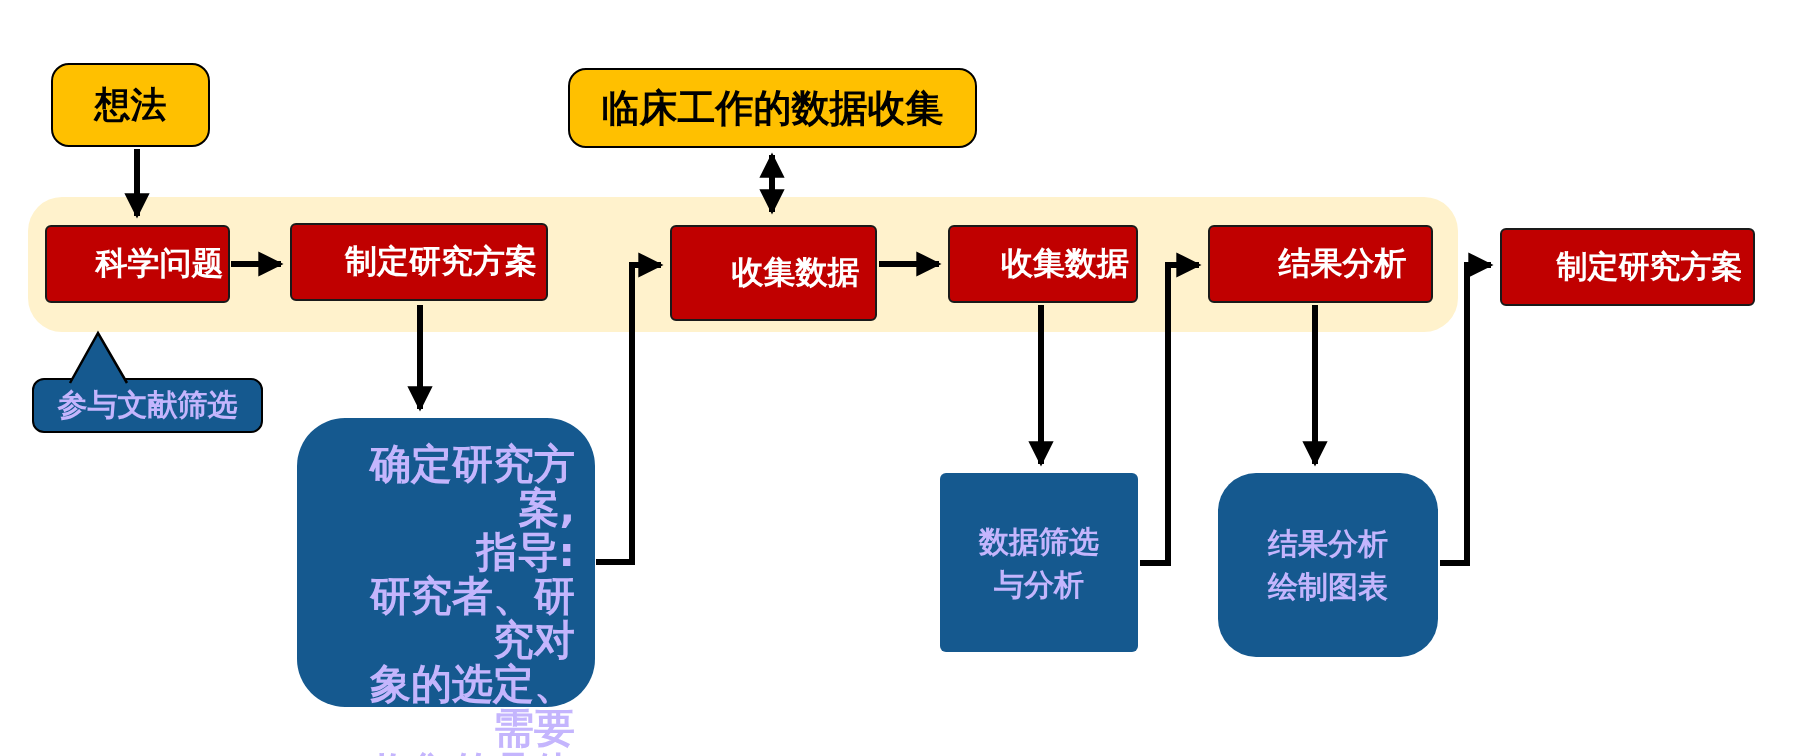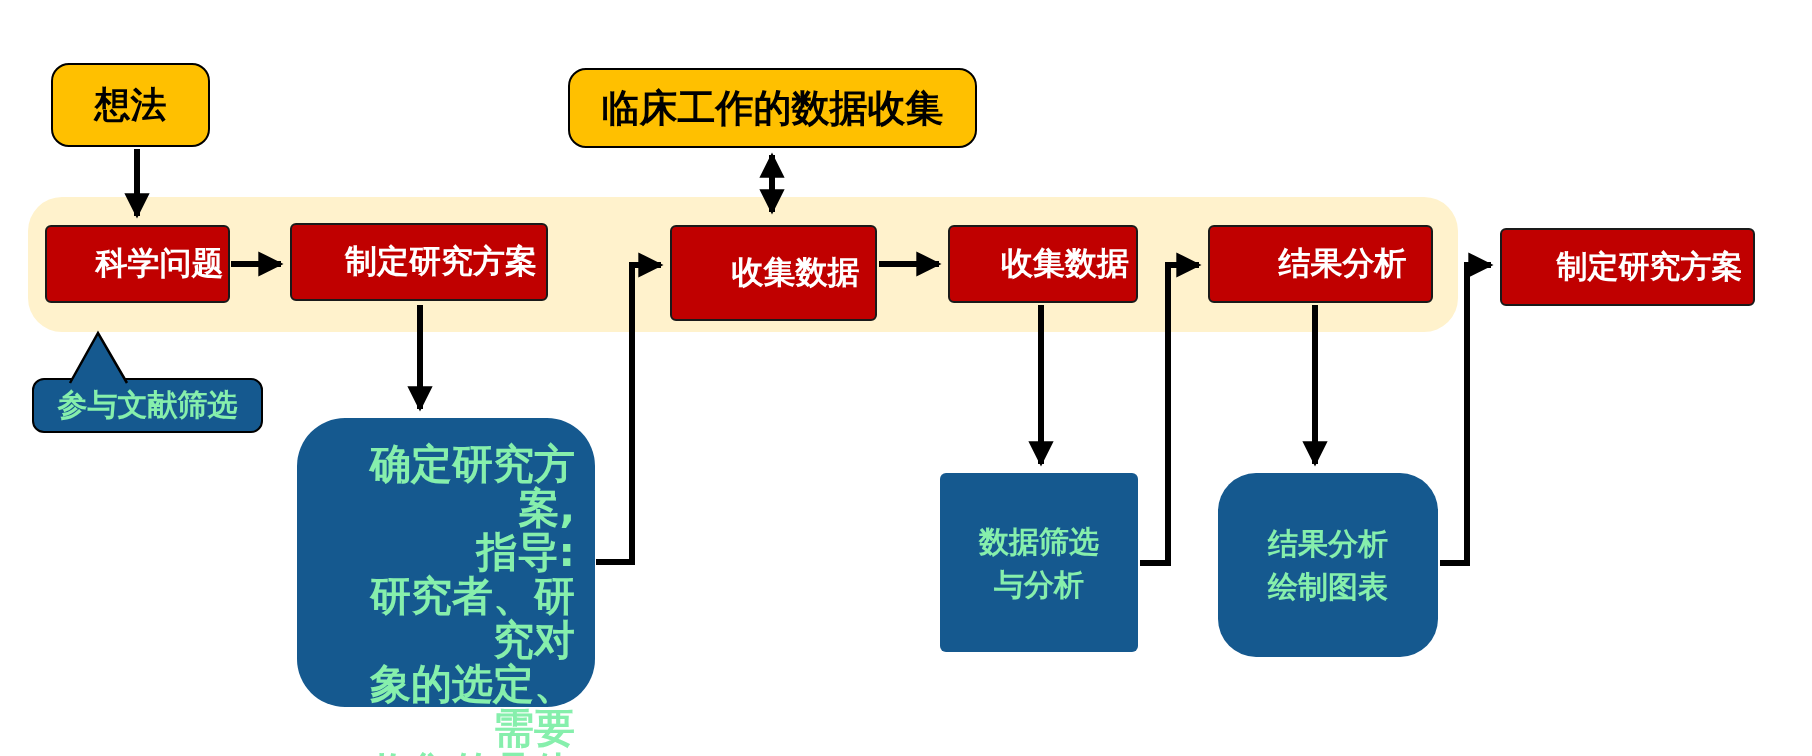--- a/index.html
+++ b/index.html
@@ -31,21 +31,21 @@
   }
   .node-red{
     background:#C00000;
     border:2.5px solid #1a1a1a;
     border-radius:6px;
     color:#ffffff;
     padding-left:44px;
   }
   .node-blue{
     background:#15598F;
-    color:#86efac;
+    color:#c4b5fd;
     border-radius:40px;
   }
   .multiline{white-space:pre-line;}
   
   .n-idea{left:45px;top:63px;width:159px;height:84px;font-size:36px;margin-left:6px;}
   .n-clinical{left:568px;top:68px;width:409px;height:80px;font-size:38px;}
   
   .n-question{left:45px;top:225px;width:185px;height:78px;font-size:32px;}
   .n-plan{left:290px;top:223px;width:258px;height:78px;font-size:32px;}
   .n-collect{left:670px;top:225px;width:207px;height:96px;font-size:32px;}

